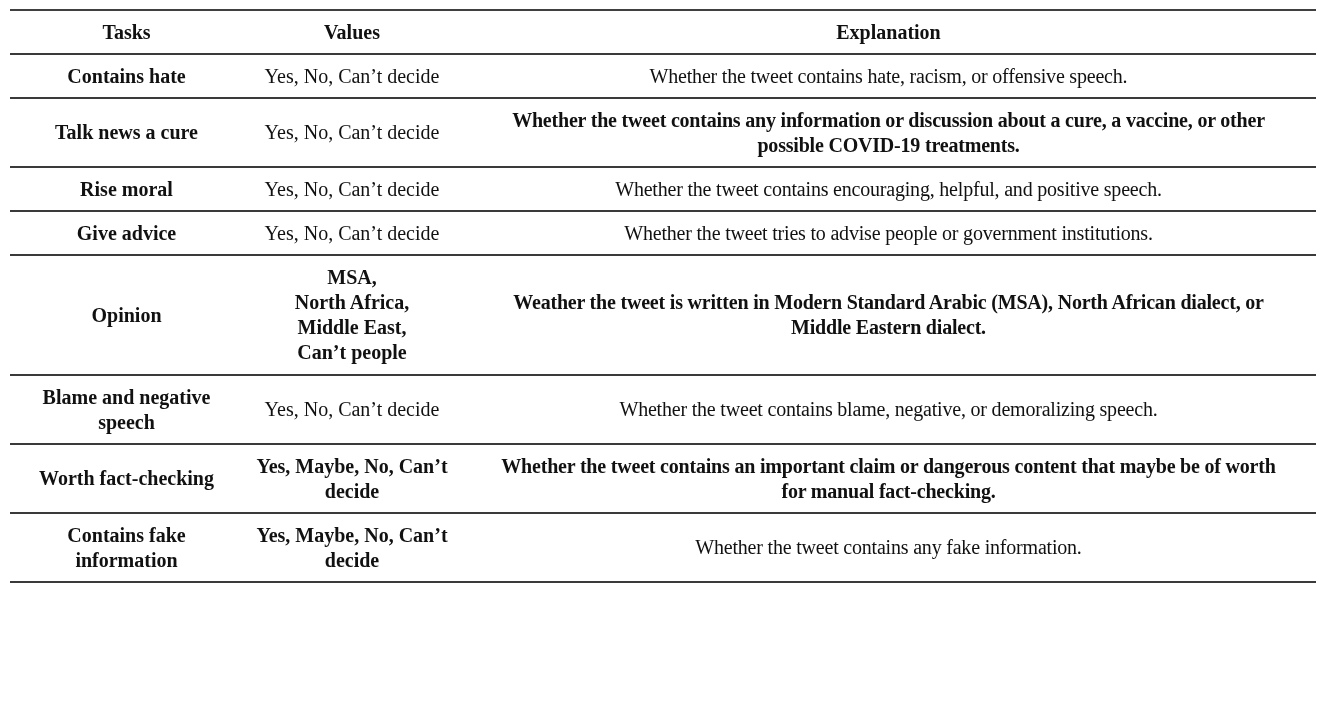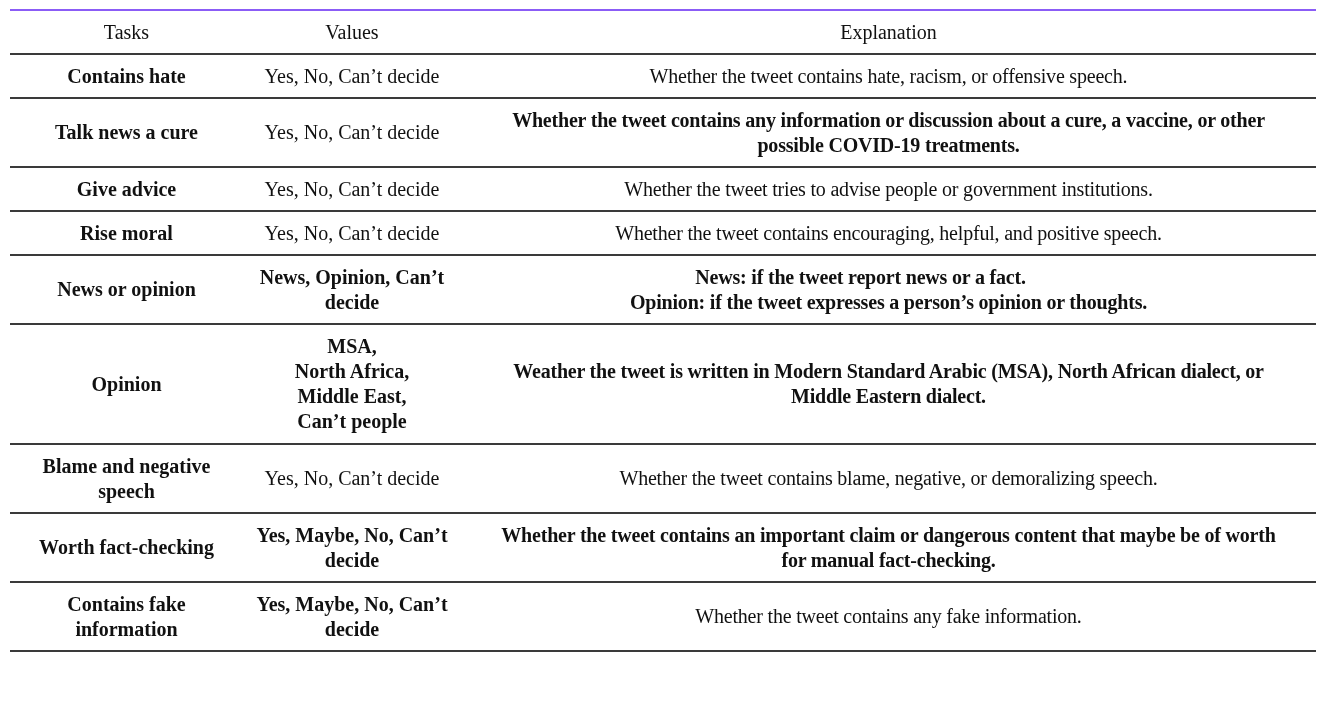--- a/index.html
+++ b/index.html
@@ -24,22 +24,22 @@
       font-size: 20px;
       line-height: 25px;
     }
     table.tasks th, table.tasks td {
       text-align: center;
       vertical-align: middle;
       padding: 0 4px;
       border-bottom: 2px solid #3a3a3a;
     }
     table.tasks thead tr th {
-      border-top: 2px solid #8b5cf6;
-      font-weight: normal;
+      border-top: 2px solid #404040;
+      font-weight: bold;
       height: 42px;
     }
     table.tasks td.task {
       font-weight: bold;
       width: 225px;
       margin-top: 20px;
     }
     table.tasks td.values, table.tasks th.values {
       width: 210px;
     }
@@ -73,42 +73,31 @@
     <tr class="h70">
       <td class="task"><span>Talk news a cure</span></td>
       <td class="values"><span>Yes, No, Can’t decide</span></td>
       <td class="explain multi">
         <span>Whether the tweet contains any information or discussion about a cure, a vaccine, or other</span>
         <span>possible COVID-19 treatments.</span>
       </td>
     </tr>
 
     <tr class="h44">
+      <td class="task"><span>Rise moral</span></td>
+      <td class="values"><span>Yes, No, Can’t decide</span></td>
+      <td class="explain"><span>Whether the tweet contains encouraging, helpful, and positive speech.</span></td>
+    </tr>
+
+    <tr class="h44">
       <td class="task"><span>Give advice</span></td>
       <td class="values"><span>Yes, No, Can’t decide</span></td>
       <td class="explain"><span>Whether the tweet tries to advise people or government institutions.</span></td>
     </tr>
 
-    <tr class="h44">
-      <td class="task"><span>Rise moral</span></td>
-      <td class="values"><span>Yes, No, Can’t decide</span></td>
-      <td class="explain"><span>Whether the tweet contains encouraging, helpful, and positive speech.</span></td>
-    </tr>
-
-    <tr class="h70">
-      <td class="task"><span>News or opinion</span></td>
-      <td class="values multi">
-        <span>News, Opinion, Can’t</span>
-        <span>decide</span>
-      </td>
-      <td class="explain multi">
-        <span style="padding-right:56px;">News: if the tweet report news or a fact.</span>
-        <span>Opinion: if the tweet expresses a person’s opinion or thoughts.</span>
-      </td>
-    </tr>
 
     <tr class="h120">
       <td class="task"><span>Opinion</span></td>
       <td class="values multi">
         <span>MSA,</span>
         <span>North Africa,</span>
         <span>Middle East,</span>
         <span>Can’t people</span>
       </td>
       <td class="explain multi">

